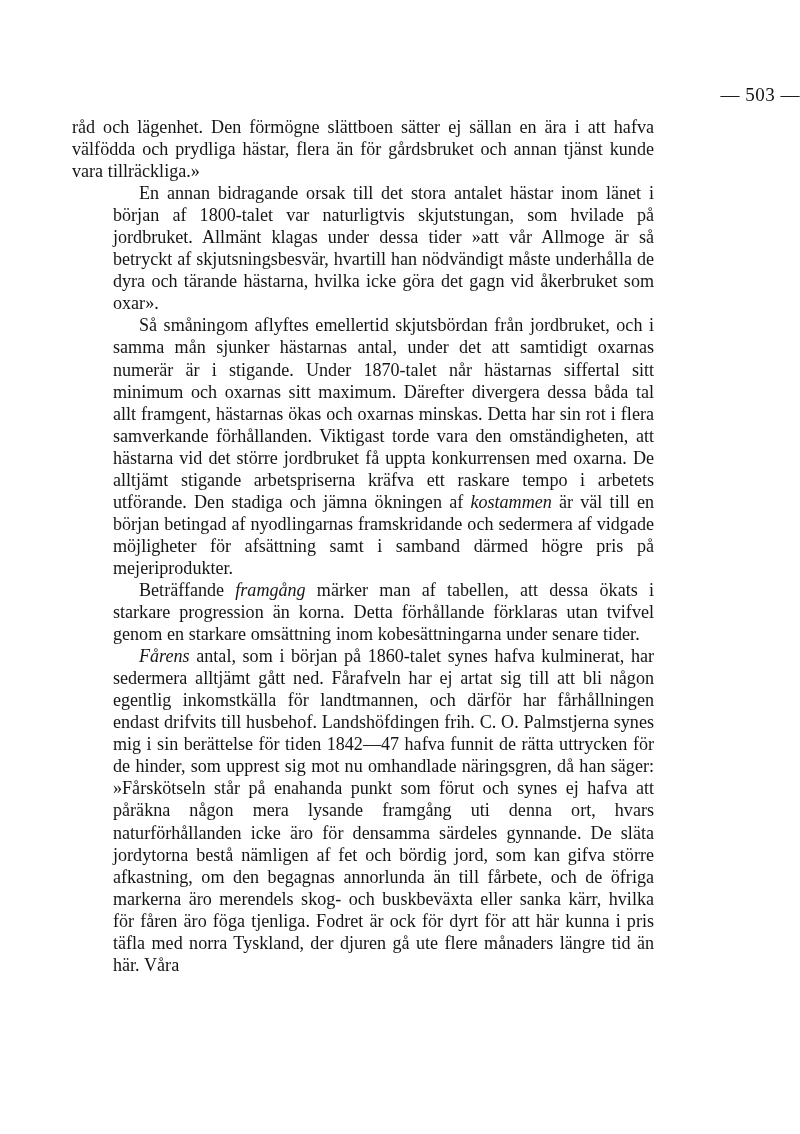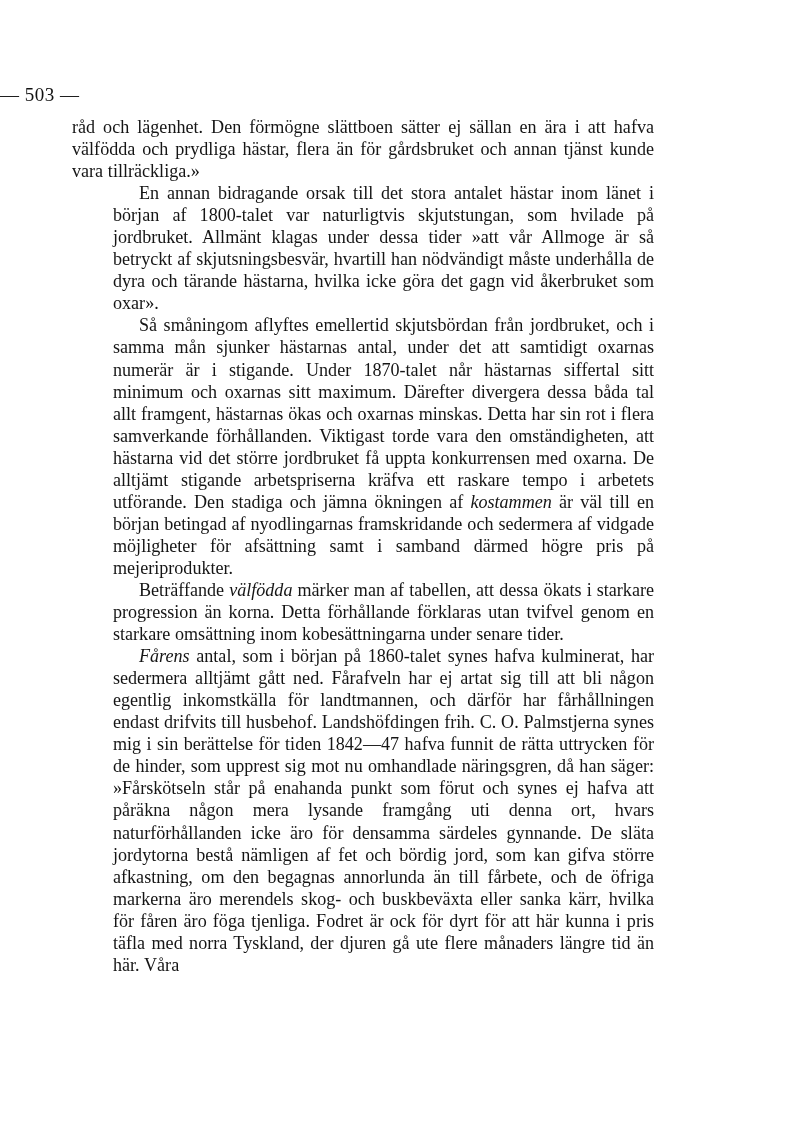--- a/index.html
+++ b/index.html
@@ -23,21 +23,21 @@
     inset: 0;
     background: #ffffff;
   }
 
   
   .folio {
     position: absolute;
     top: 84px;
     left: 0;
     width: 800px;
-    text-align: left;
+    text-align: right;
     font-size: 19px;
     letter-spacing: 0.5px;
     color: #111;
     white-space: pre;
   }
 
   
   .column {
     position: absolute;
     top: 116px;
@@ -79,17 +79,17 @@
 
 <div class="page">
 
   <div class="folio">— 503 —</div>
 
   <div class="column">
 
   <p class="para"><span>råd och lägenhet. Den förmögne slättboen sätter ej sällan en ära i att hafva välfödda och prydliga hästar, flera än för gårdsbruket och annan tjänst kunde vara tillräckliga.»</span></p>
       <p class="para indent"><span>En annan bidragande orsak till det stora antalet hästar inom länet i början af 1800-talet var naturligtvis skjutstungan, som hvilade på jordbruket. Allmänt klagas under dessa tider »att vår Allmoge är så betryckt af skjutsningsbesvär, hvartill han nödvändigt måste underhålla de dyra och tärande hästarna, hvilka icke göra det gagn vid åkerbruket som oxar».</span></p>
       <p class="para indent"><span>Så småningom aflyftes emellertid skjutsbördan från jordbruket, och i samma mån sjunker hästarnas antal, under det att samtidigt oxarnas numerär är i stigande. Under 1870-talet når hästarnas siffertal sitt minimum och oxarnas sitt maximum. Därefter divergera dessa båda tal allt framgent, hästarnas ökas och oxarnas minskas. Detta har sin rot i flera samverkande förhållanden. Viktigast torde vara den omständigheten, att hästarna vid det större jordbruket få uppta konkurrensen med oxarna. De alltjämt stigande arbetspriserna kräfva ett raskare tempo i arbetets utförande. Den stadiga och jämna ökningen af </span><i>kostammen</i><span> är väl till en början betingad af nyodlingarnas framskridande och sedermera af vidgade möjligheter för afsättning samt i samband därmed högre pris på mejeriprodukter.</span></p>
-      <p class="para indent"><span>Beträffande </span><i>välfödda</i><span> märker man af tabellen, att dessa ökats i starkare progression än korna. Detta förhållande förklaras utan tvifvel genom en starkare omsättning inom kobesättningarna under senare tider.</span></p>
+      <p class="para indent"><span>Beträffande </span><i>framgång</i><span> märker man af tabellen, att dessa ökats i starkare progression än korna. Detta förhållande förklaras utan tvifvel genom en starkare omsättning inom kobesättningarna under senare tider.</span></p>
       <p class="para indent"><i>Fårens</i><span> antal, som i början på 1860-talet synes hafva kulminerat, har sedermera alltjämt gått ned. Fårafveln har ej artat sig till att bli någon egentlig inkomstkälla för landtmannen, och därför har fårhållningen endast drifvits till husbehof. Landshöfdingen frih. C. O. Palmstjerna synes mig i sin berättelse för tiden 1842—47 hafva funnit de rätta uttrycken för de hinder, som upprest sig mot nu omhandlade näringsgren, då han säger: »Fårskötseln står på enahanda punkt som förut och synes ej hafva att påräkna någon mera lysande framgång uti denna ort, hvars naturförhållanden icke äro för densamma särdeles gynnande. De släta jordytorna bestå nämligen af fet och bördig jord, som kan gifva större afkastning, om den begagnas annorlunda än till fårbete, och de öfriga markerna äro merendels skog- och buskbeväxta eller sanka kärr, hvilka för fåren äro föga tjenliga. Fodret är ock för dyrt för att här kunna i pris täfla med norra Tyskland, der djuren gå ute flere månaders längre tid än här. Våra</span></p>
     </div>
 
 </div>
 
 </body></html>

